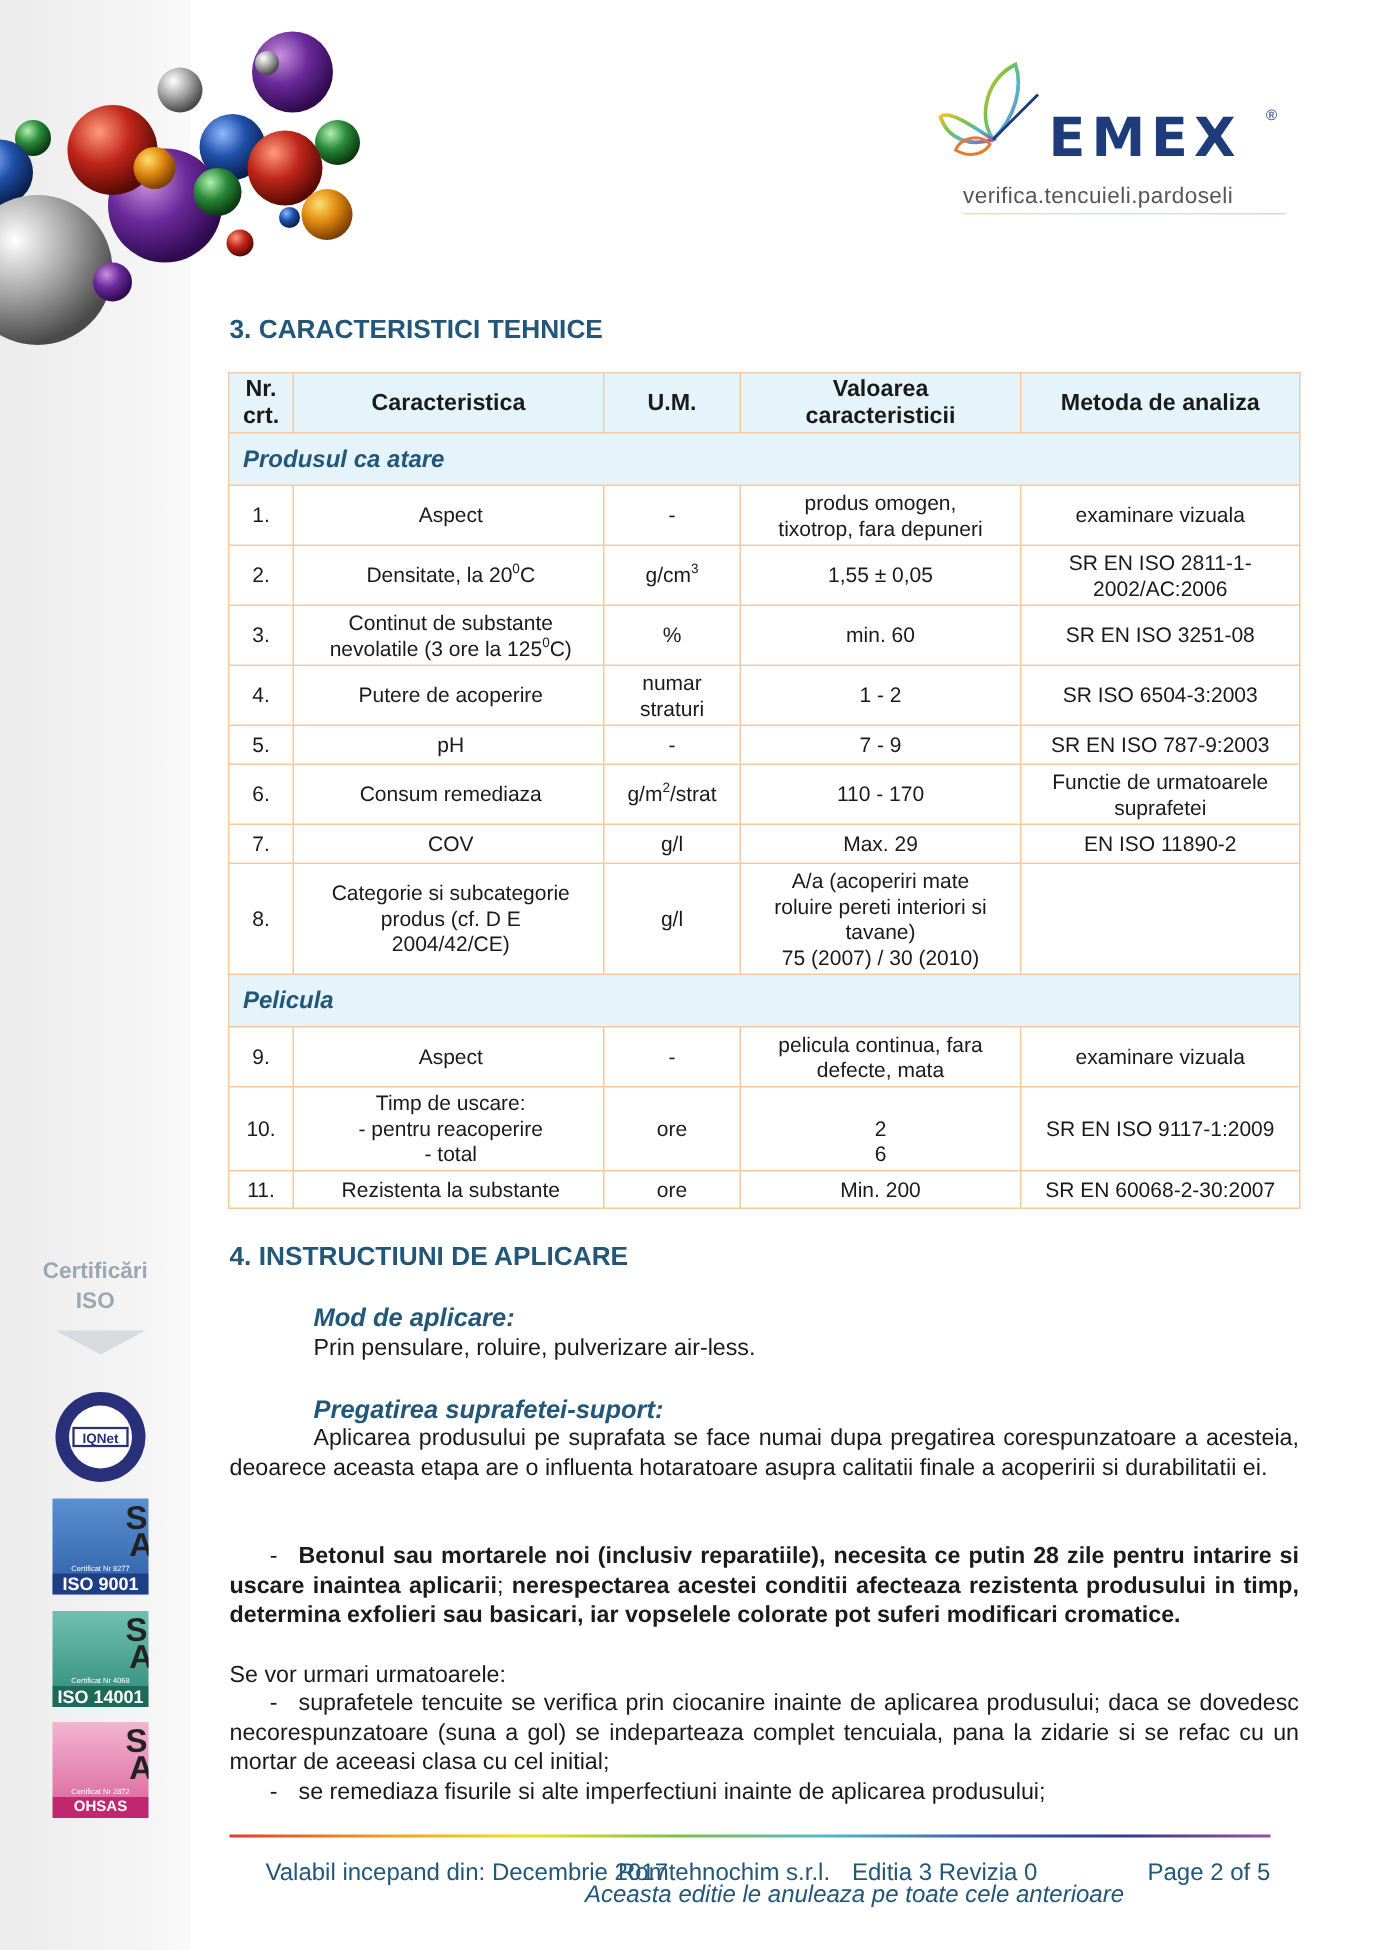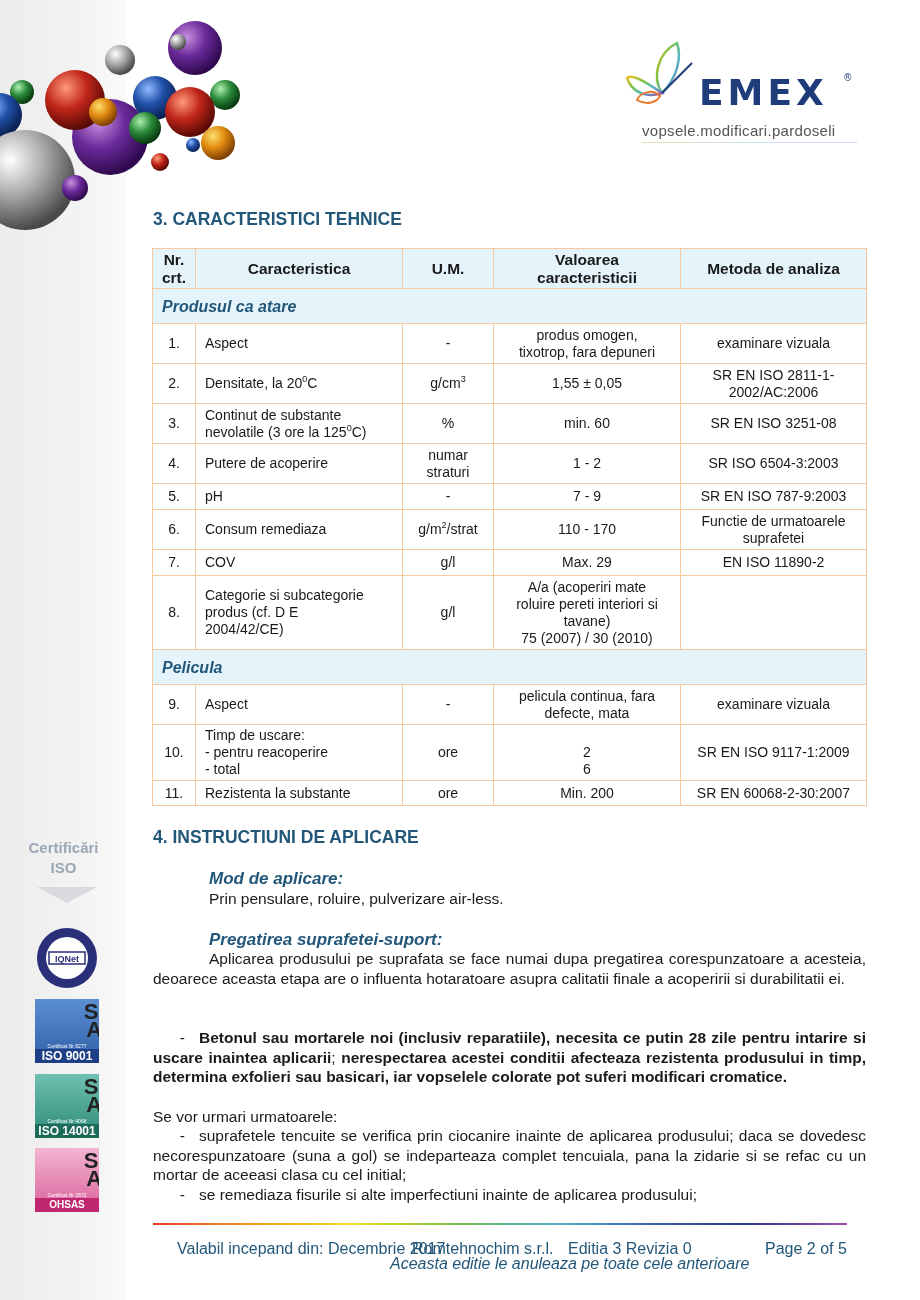--- a/index.html
+++ b/index.html
@@ -36,21 +36,21 @@
       position: absolute; left: 152px; top: 248px; width: 714px;
       border-collapse: collapse; font-size: 14px; table-layout: fixed;
     }
     table.spec td, table.spec th {
       border: 1px solid #f6c9a0; text-align: center; vertical-align: middle;
       padding: 0 6px; line-height: 17px;
     }
     table.spec th {
       background: #e5f4fb; font-weight: bold; font-size: 15.5px; height: 39px; line-height: 18px;
     }
-    table.spec td.left { text-align: left; padding-left: 9px; margin-top: 28px; }
+    table.spec td.left { text-align: center; padding-left: 9px; margin-top: 28px; }
     table.spec tr.group td {
       background: #e5f4fb; text-align: left; font-weight: bold; font-style: italic;
       color: #23577a; font-size: 16px; height: 34px; padding-left: 9px;
     }
     sup { font-size: 9px; vertical-align: 6px; line-height: 0; }
     .text-block {
       position: absolute; left: 153px; width: 713px; font-size: 15.5px; line-height: 19.5px;
       text-align: justify; color: #1a1a1a;
     }
     .sub-heading {
@@ -153,21 +153,21 @@
           <stop offset="1" stop-color="#9a4fa8"></stop>
       </linearGradient>
     </defs>
     <path d="M40 55 C 30 40, 35 15, 55 5 C 60 20, 55 40, 40 55 Z" fill="none" stroke="url(#wing)" stroke-width="2.5"></path>
     <path d="M40 55 C 25 45, 10 35, 5 40 C 10 55, 25 60, 40 55 Z" fill="none" stroke="url(#wing)" stroke-width="2.5"></path>
     <path d="M38 58 C 30 50, 18 55, 15 62 C 25 68, 35 64, 38 58 Z" fill="none" stroke="#e87a30" stroke-width="2"></path>
     <line x1="40" y1="55" x2="70" y2="25" stroke="#1f3c7a" stroke-width="2"></line>
   </svg>
   <span class="logo-text">EMEX</span>
   <span class="logo-reg">®</span>
-  <span class="logo-tag">vopsele.modificari.pardoseli</span>
+  <span class="logo-tag">verifica.tencuieli.pardoseli</span>
   <div class="logo-tag-line"></div>
 </div>
 
 <div class="section-title" style="top:209px">3. CARACTERISTICI TEHNICE</div>
 
 <table class="spec">
   <colgroup>
     <col style="width:43px">
       <col style="width:207px">
       <col style="width:91px">

